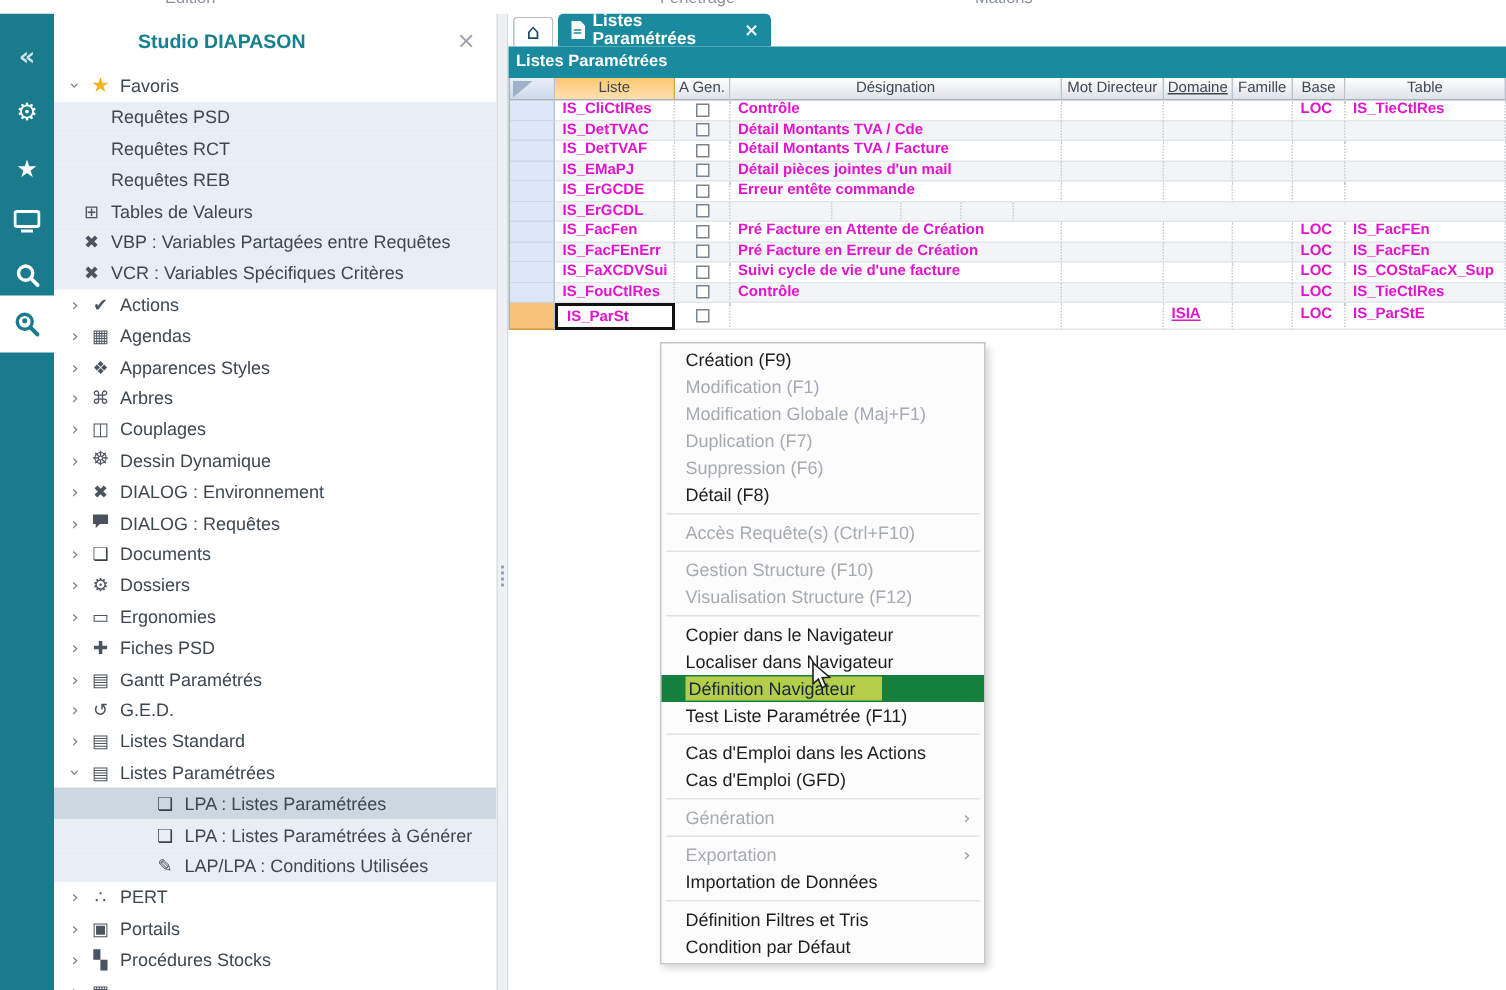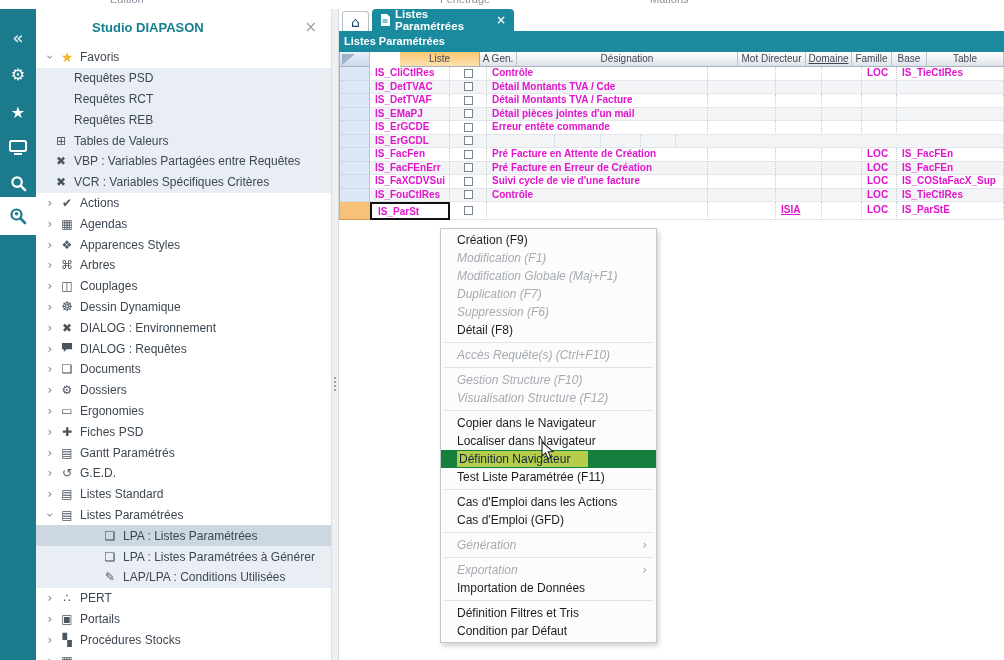--- a/index.html
+++ b/index.html
@@ -75,21 +75,21 @@
   .grow { display:flex; width:100%; }
   .gcell { border-right:1px dotted #c7cdd4; border-bottom:1px solid #e3e6ea;
            overflow:hidden; white-space:nowrap; }
   .ghead .gcell { border-right:1px solid #bcc3cc; border-bottom:1px solid #a9b1ba;
                   background:linear-gradient(#ffffff,#dde2ea); font-size:10px;
                   color:#3f474f; text-align:center; height:15px; line-height:14px; }
   .ghead .c-gutter { background:linear-gradient(#e9eff8,#ccd9ec); position:relative; }
   .ghead .c-gutter .tri { position:absolute; left:2px; top:2px; width:0; height:0;
            border-left:13px solid #9fb2cc; border-bottom:11px solid transparent; }
   .ghead .c-liste { background:linear-gradient(#fcc873,#fde0af);
-                    border-right:1px solid #d9a348;margin-left:30px; }
+                    border-right:1px solid #d9a348; }
   .gbody .grow { height:13.5px;justify-content:space-between; }
   .gbody .grow:nth-child(even) { background:#f3f4f6; }
   .gbody .gcell { font-size:10px; font-weight:bold; color:#e215cc;
                   line-height:12.5px; padding-left:5px; }
   .gbody .c-gutter { background:#dce8f7; border-right:1px solid #b9c5d6;
                      border-bottom:1px solid #cdd8e8; padding:0; }
   .c-gutter { width:30px; flex:none; }
   .c-liste  { width:80px; flex:none; }
   .c-agen   { width:37px; flex:none; display:flex; align-items:center;
               justify-content:center; padding:0 !important; }
@@ -104,21 +104,21 @@
   .grow.selrow .gcell { line-height:16px; }
   .grow.selrow .c-gutter { background:#f7c277; border-bottom:1px solid #d49a43; }
   .grow.selrow .c-liste { border:2px solid #111; padding-left:6px; }
 
   
   #ctxmenu { position:absolute; left:440px; top:228px; width:217px;
              background:#fcfcfc; border:1px solid #c6c6c6; padding:2px 0;
              box-shadow:2px 3px 5px rgba(0,0,0,0.18); z-index:20; }
   .mi { height:18px; line-height:18px; padding-left:16px; font-size:12px;
         color:#1e1e1e; white-space:nowrap; position:relative; }
-  .mi.disabled { color:#a6abb1;font-style:italic; }
+  .mi.disabled { color:#a6abb1; }
   .mi .sub { position:absolute; right:9px; color:#9aa0a6; font-size:12px; }
   .msep { border-top:1px solid #e2e2e2; margin:3px 3px; }
   .mi.hl { background:#15803d; }
   .mi.hl .hlspan { background:#b5cd4b; color:#12263e; padding:1px 18px 1px 2px; }
 
   
   #cursor { position:absolute; left:541px; top:441px; z-index:30; }
 </style>
 </head>
 <body>

